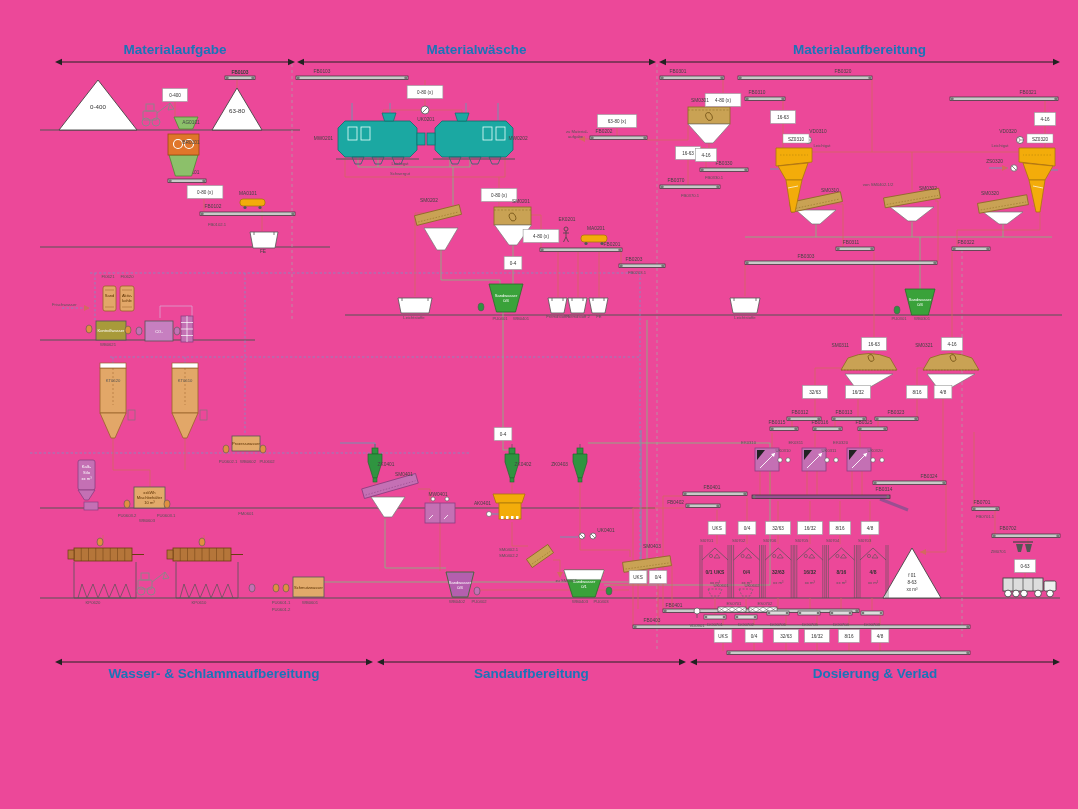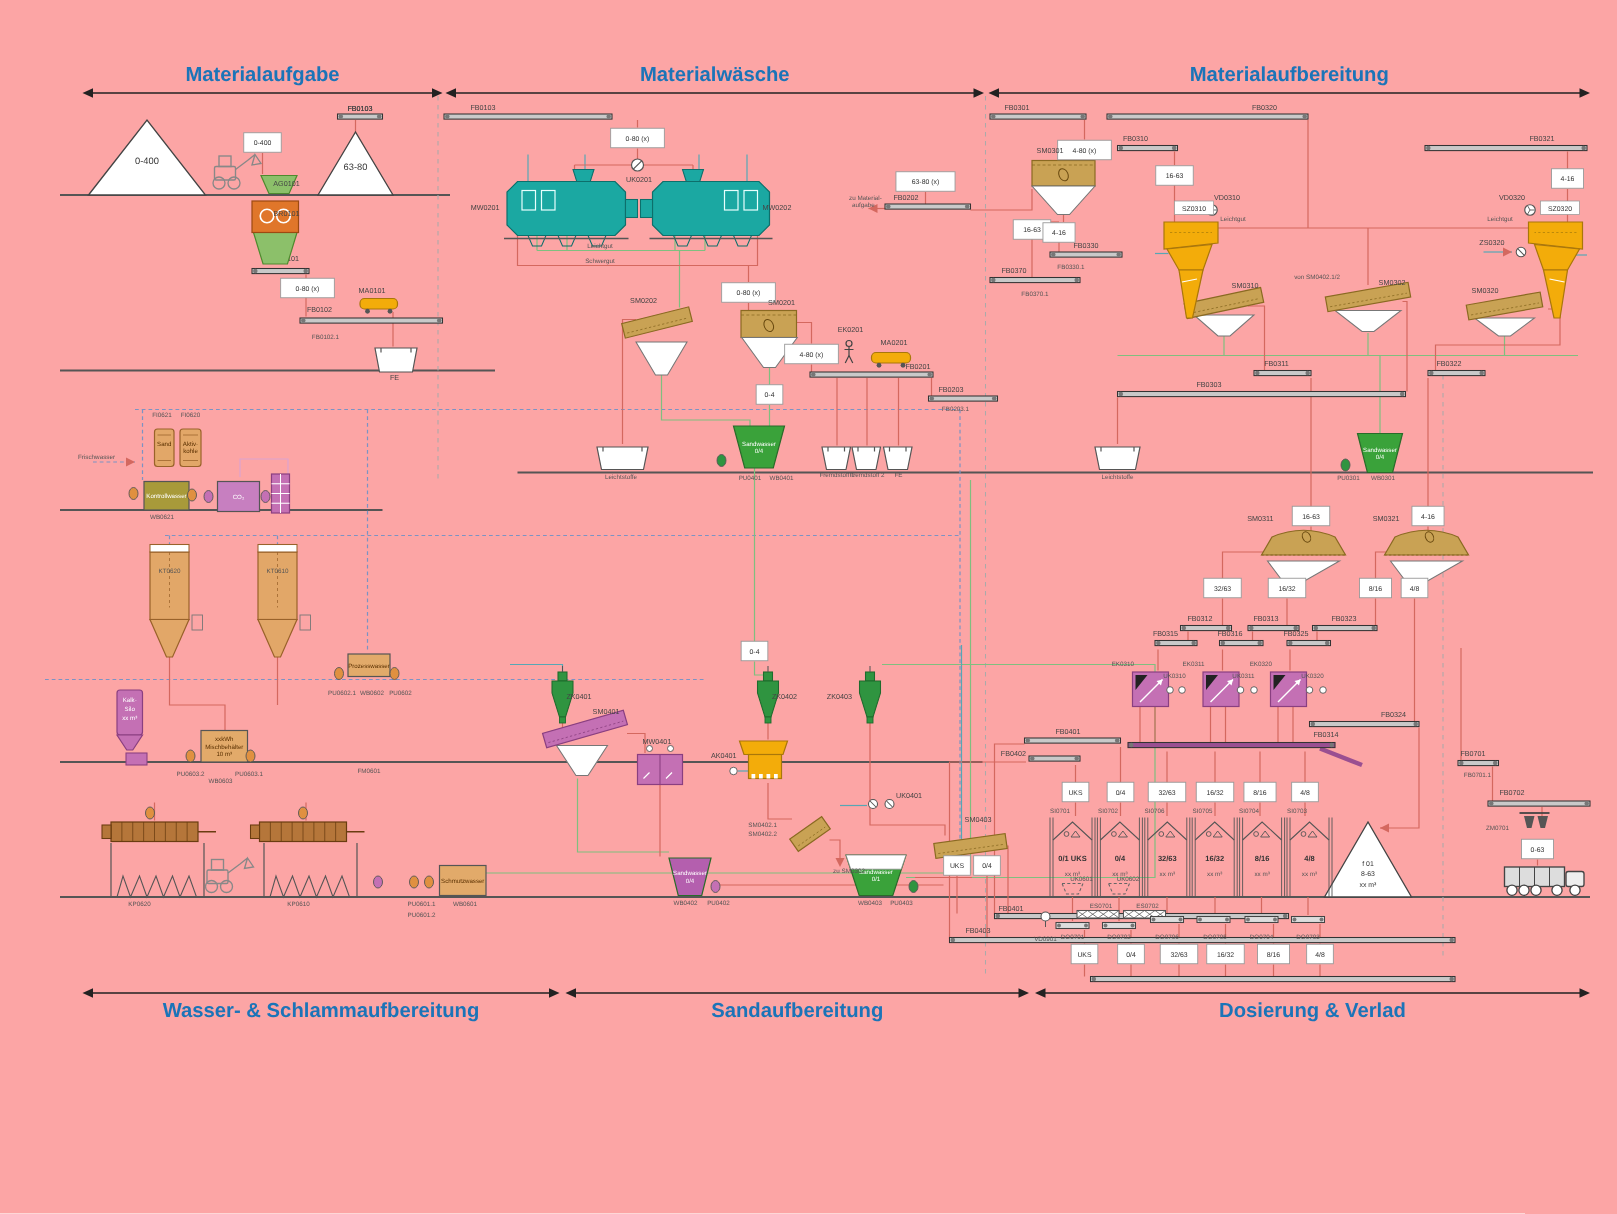--- a/index.html
+++ b/index.html
@@ -1,16 +1,16 @@
 <!DOCTYPE html>
 <html><head>
 <meta charset="utf-8">
 <style>
   html,body{margin:0;padding:0;background:#fff;}
-  #stage{width:1078px;height:809px;position:relative;background:#fca5a5;overflow:hidden;}
+  #stage{width:1078px;height:809px;position:relative;background:#ec4899;overflow:hidden;}
   svg{position:absolute;left:0;top:0;}
   text{font-family:"Liberation Sans","DejaVu Sans",sans-serif;}
   .hdr{font-size:13.5px;font-weight:bold;}
   .lbl{font-size:4.8px;fill:#444;}
   .tiny{font-size:4.2px;fill:#555;}
   .boxt{font-size:4.6px;fill:#333;}
   .pilet{font-size:6.2px;fill:#333;}
   .tankt{font-size:4.1px;}
   .silot{font-size:5px;font-weight:bold;fill:#333;}
 </style>

